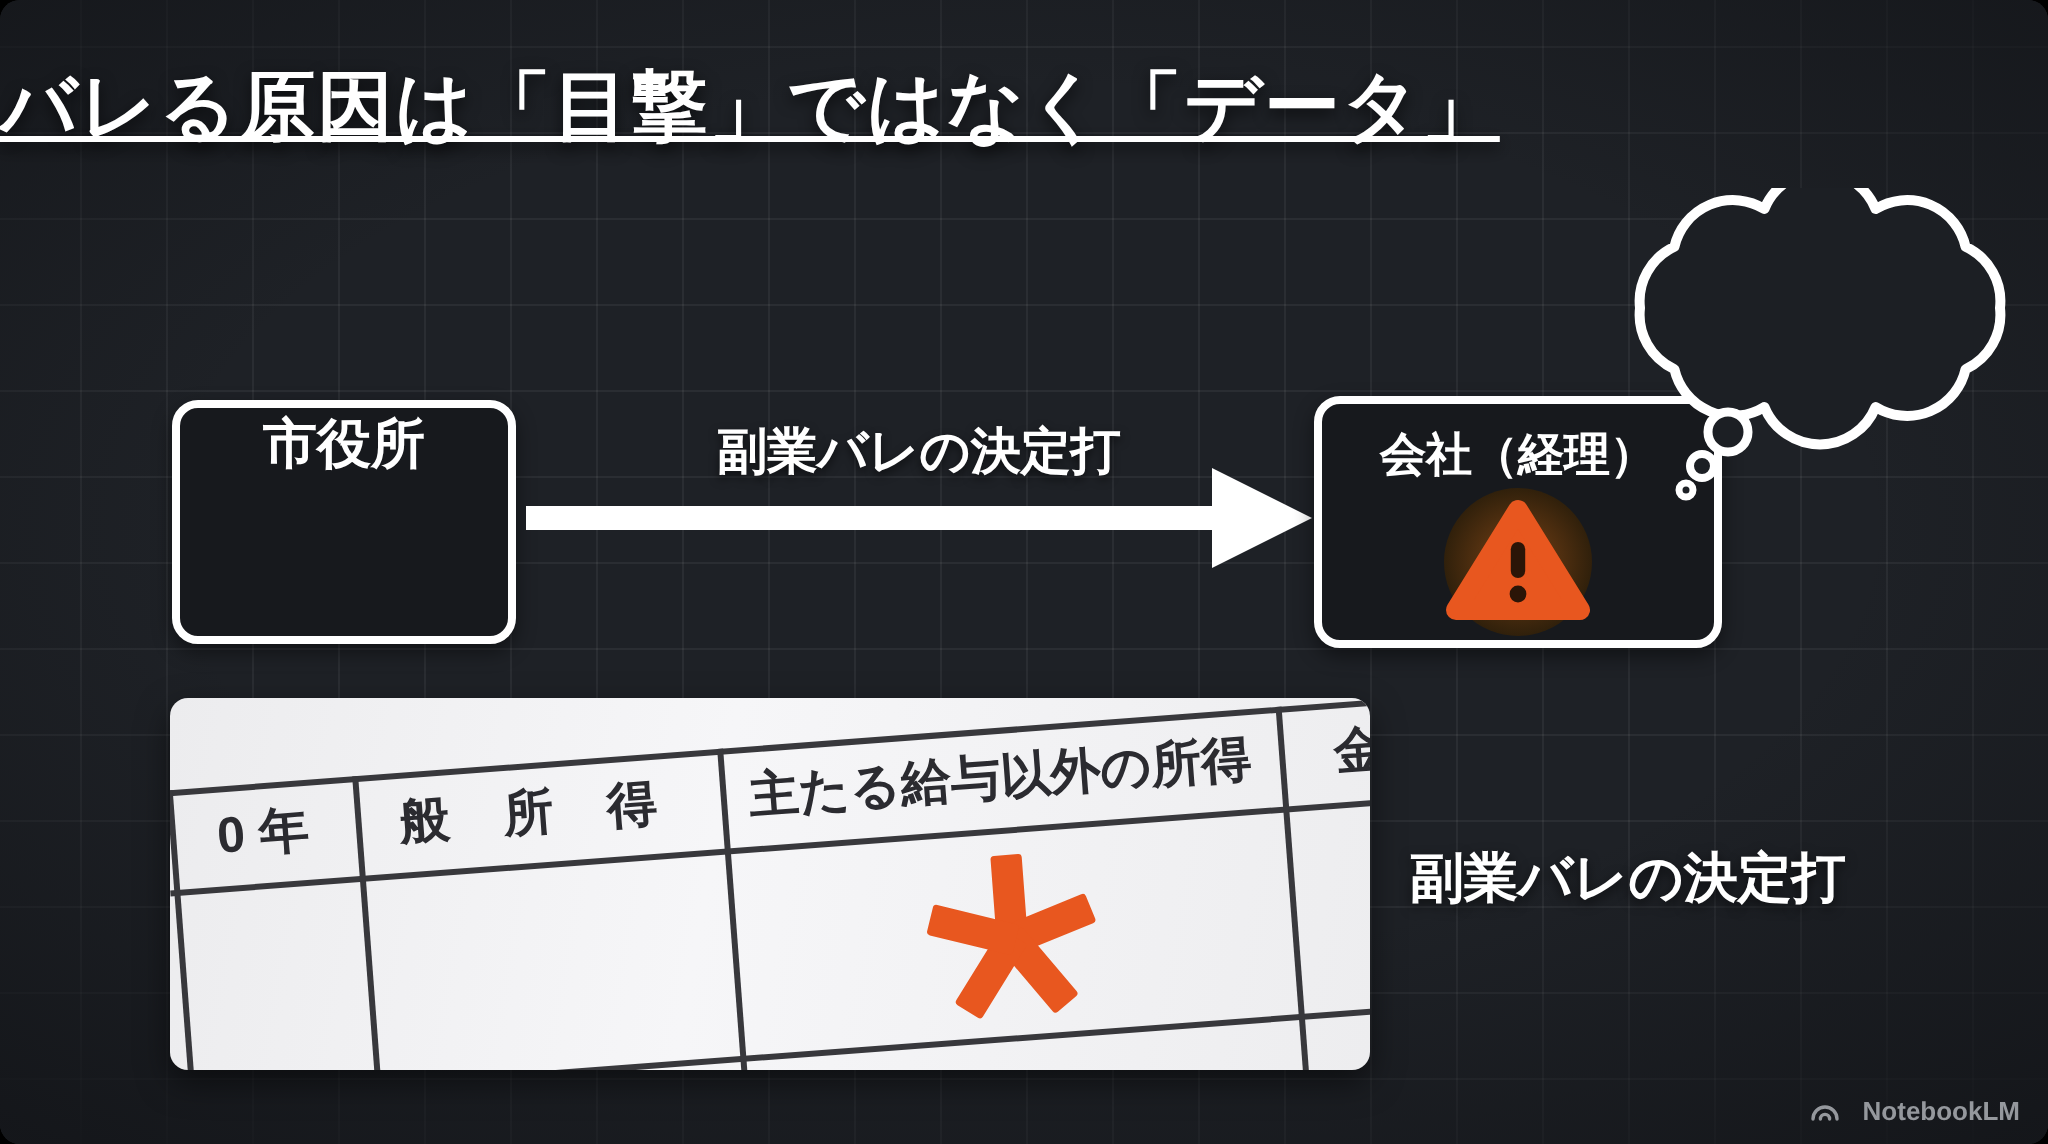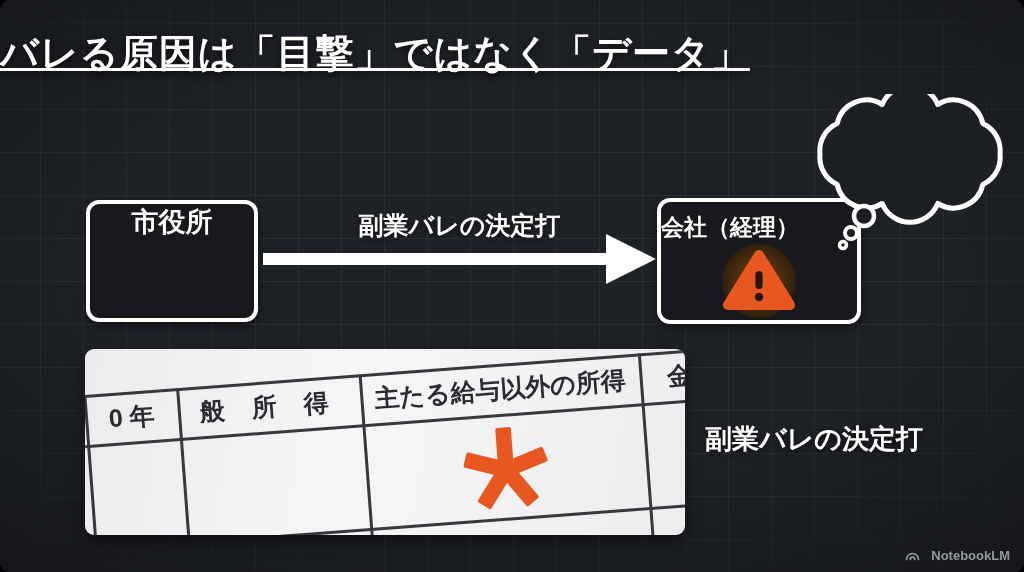--- a/index.html
+++ b/index.html
@@ -29,21 +29,21 @@
   }
   
   .node{
     position:absolute;background:#17191d;border:4px solid #fff;border-radius:13px;
     box-shadow:0 4px 10px rgba(0,0,0,0.45);
   }
   .node-left{left:86px;top:200px;width:164px;height:114px;display:flex;align-items:flex-start;justify-content:center;}
   .node-left .node-label{font-size:27px;font-weight:800;}
   .node-right{left:657px;top:198px;width:196px;height:118px;}
   .node-right .node-label{
-    position:absolute;top:10px;left:0;width:100%;font-size:23px;font-weight:800;
+    position:absolute;top:10px;left:0;width:100%;text-align:center;font-size:23px;font-weight:800;
   }
   .warning-wrap{position:absolute;left:50%;top:40px;transform:translateX(-50%);}
   
   .arrow-label{
     position:absolute;left:262px;top:209px;width:395px;text-align:center;
     font-size:25px;font-weight:800;text-shadow:0 2px 5px rgba(0,0,0,0.6);
   }
   .arrow-shaft{position:absolute;left:263px;top:253px;width:347px;height:12px;background:#fff;}
   .arrow-head{
     position:absolute;left:606px;top:234px;width:0;height:0;

